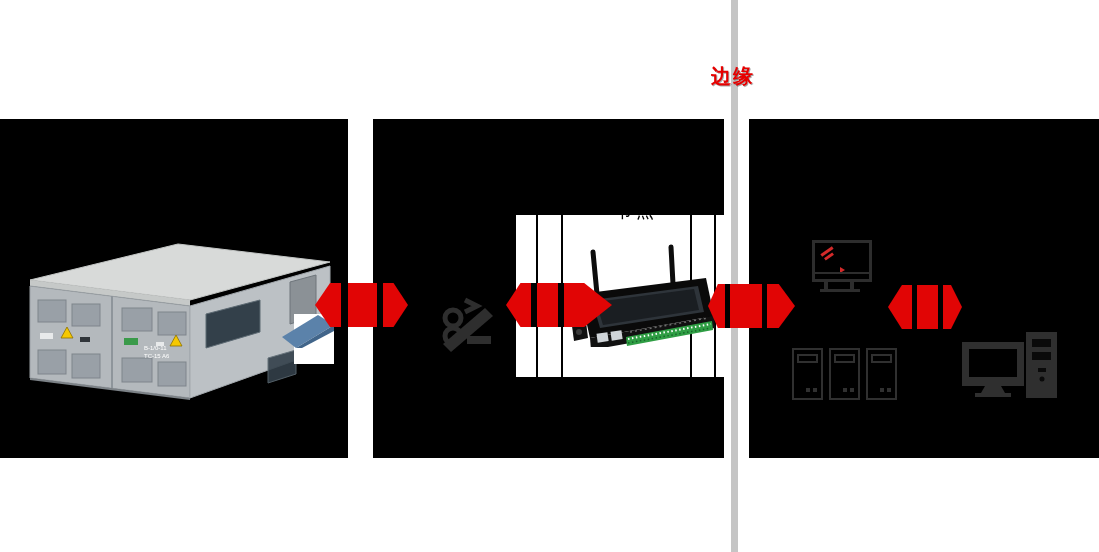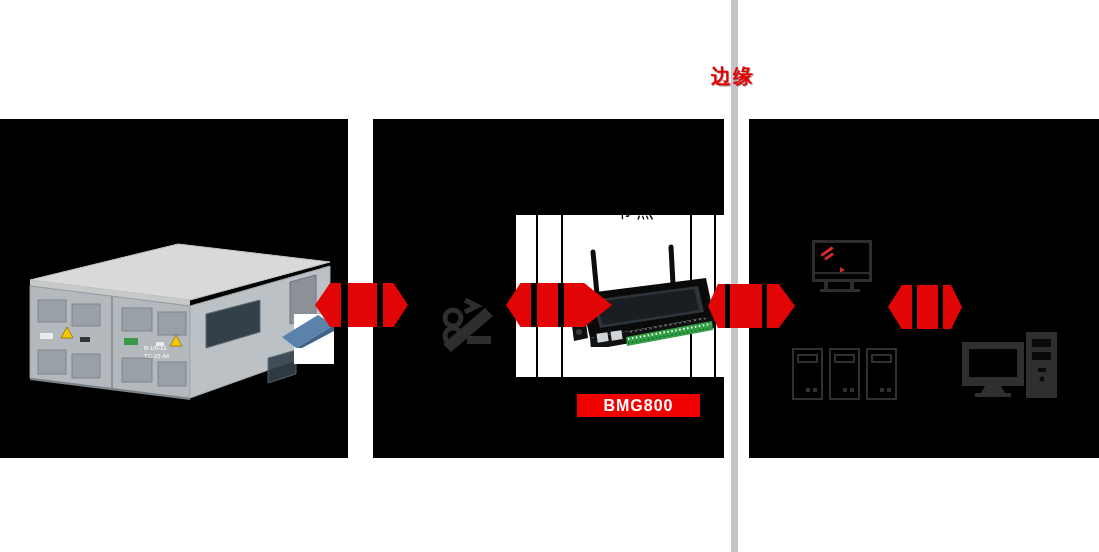--- a/index.html
+++ b/index.html
@@ -169,21 +169,20 @@
       <rect x="27" y="91" width="11" height="9" fill="#cfd4d8" transform="rotate(-8 32 95)"></rect>
       <rect x="41" y="89" width="11" height="9" fill="#cfd4d8" transform="rotate(-8 46 93)"></rect>
 
       <polygon points="56,95 142,79 143,88 57,104" fill="#2f9e44"></polygon>
       <line x1="58" y1="97" x2="141" y2="82" stroke="#ffffff" stroke-width="2" stroke-dasharray="1.5,2.5"></line>
       <line x1="58" y1="101" x2="141" y2="86" stroke="#17642a" stroke-width="1.5" stroke-dasharray="1.5,2.5"></line>
 
       <line x1="60" y1="90" x2="138" y2="76" stroke="#6d6d6d" stroke-width="1.5" stroke-dasharray="2,3"></line>
     </svg>
   </div>
-  <div class="model-badge">BMG800</div>
 
   <div class="arrow" style="left:315px;width:93px;">
     <div class="seg head-l" style="width:26px"></div>
     <div class="seg sep" style="width:7px"></div>
     <div class="seg red" style="width:29px"></div>
     <div class="seg sep" style="width:6px"></div>
     <div class="seg head-r" style="width:25px"></div>
   </div>
   <div class="arrow" style="left:506px;width:106px;">
     <div class="seg head-l" style="width:25px"></div>

